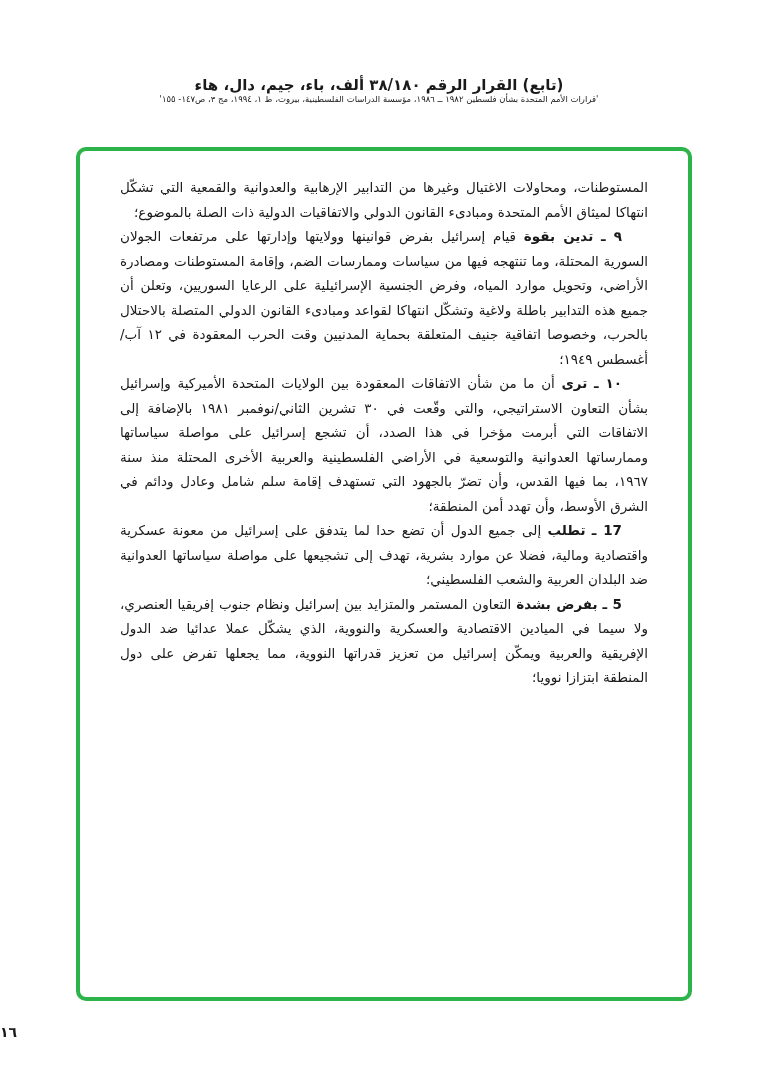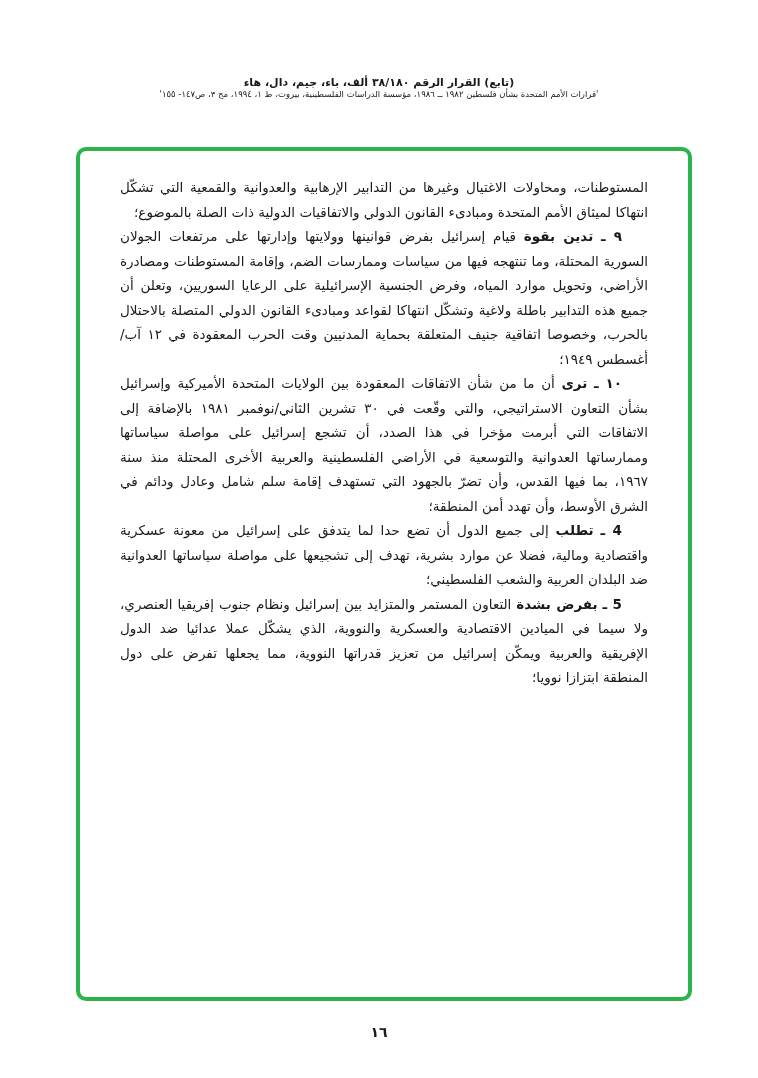--- a/index.html
+++ b/index.html
@@ -19,21 +19,21 @@
   }
   .header {
     position: absolute;
     top: 76px;
     left: 0;
     width: 100%;
     text-align: center;
     direction: rtl;
   }
   .title {
-    font-size: 11px;
+    font-size: 15px;
     font-weight: bold;
   }
   .citation {
     font-size: 8.5px;
     color: #1a1a1a;
   }
   .frame {
     position: absolute;
     left: 76px;
     top: 147px;
@@ -51,21 +51,20 @@
     line-height: 24.5px;
   }
   .para { margin: 0; text-indent: 26px; }
   .para.no-indent { text-indent: 0; }
   .b { font-weight: bold; }
   .footer {
     position: absolute;
     bottom: 38px;
     left: 0;
     width: 100%;
-    text-align: center;
   }
   .page-number {
     font-size: 14px;
     font-weight: bold;
     letter-spacing: 2px;
   }
 </style>
 </head>
 <body>
 
@@ -78,21 +77,21 @@
 
   <div class="frame" style="border-color: rgb(44, 179, 74);">
     <div class="body-text" dir="rtl">
 
       <p class="para no-indent"><span>المستوطنات، ومحاولات الاغتيال وغيرها من التدابير الإرهابية والعدوانية والقمعية التي تشكّل انتهاكا لميثاق الأمم المتحدة ومبادىء القانون الدولي والاتفاقيات الدولية ذات الصلة بالموضوع؛</span></p>
 
       <p class="para"><span class="b">٩ ـ</span> <span class="b">تدين بقوة</span> <span>قيام إسرائيل بفرض قوانينها وولايتها وإدارتها على مرتفعات الجولان السورية المحتلة، وما تنتهجه فيها من سياسات وممارسات الضم، وإقامة المستوطنات ومصادرة الأراضي، وتحويل موارد المياه، وفرض الجنسية الإسرائيلية على الرعايا السوريين، وتعلن أن جميع هذه التدابير باطلة ولاغية وتشكّل انتهاكا لقواعد ومبادىء القانون الدولي المتصلة بالاحتلال بالحرب، وخصوصا اتفاقية جنيف المتعلقة بحماية المدنيين وقت الحرب المعقودة في ١٢ آب/أغسطس ١٩٤٩؛</span></p>
 
       <p class="para"><span class="b">١٠ ـ</span> <span class="b">ترى</span> <span>أن ما من شأن الاتفاقات المعقودة بين الولايات المتحدة الأميركية وإسرائيل بشأن التعاون الاستراتيجي، والتي وقّعت في ٣٠ تشرين الثاني/نوفمبر ١٩٨١ بالإضافة إلى الاتفاقات التي أبرمت مؤخرا في هذا الصدد، أن تشجع إسرائيل على مواصلة سياساتها وممارساتها العدوانية والتوسعية في الأراضي الفلسطينية والعربية الأخرى المحتلة منذ سنة ١٩٦٧، بما فيها القدس، وأن تضرّ بالجهود التي تستهدف إقامة سلم شامل وعادل ودائم في الشرق الأوسط، وأن تهدد أمن المنطقة؛</span></p>
 
-      <p class="para"><span class="b">4 ـ</span> <span class="b">تطلب</span> <span>إلى جميع الدول أن تضع حدا لما يتدفق على إسرائيل من معونة عسكرية واقتصادية ومالية، فضلا عن موارد بشرية، تهدف إلى تشجيعها على مواصلة سياساتها العدوانية ضد البلدان العربية والشعب الفلسطيني؛</span></p>
+      <p class="para"><span class="b">17 ـ</span> <span class="b">تطلب</span> <span>إلى جميع الدول أن تضع حدا لما يتدفق على إسرائيل من معونة عسكرية واقتصادية ومالية، فضلا عن موارد بشرية، تهدف إلى تشجيعها على مواصلة سياساتها العدوانية ضد البلدان العربية والشعب الفلسطيني؛</span></p>
 
       <p class="para"><span class="b">5 ـ</span> <span class="b">بفرض بشدة</span> <span>التعاون المستمر والمتزايد بين إسرائيل ونظام جنوب إفريقيا العنصري، ولا سيما في الميادين الاقتصادية والعسكرية والنووية، الذي يشكّل عملا عدائيا ضد الدول الإفريقية والعربية ويمكّن إسرائيل من تعزيز قدراتها النووية، مما يجعلها تفرض على دول المنطقة ابتزازا نوويا؛</span></p>
 
     </div>
   </div>
 
   <footer class="footer">
     <div class="page-number">١٦</div>
   </footer>
 

